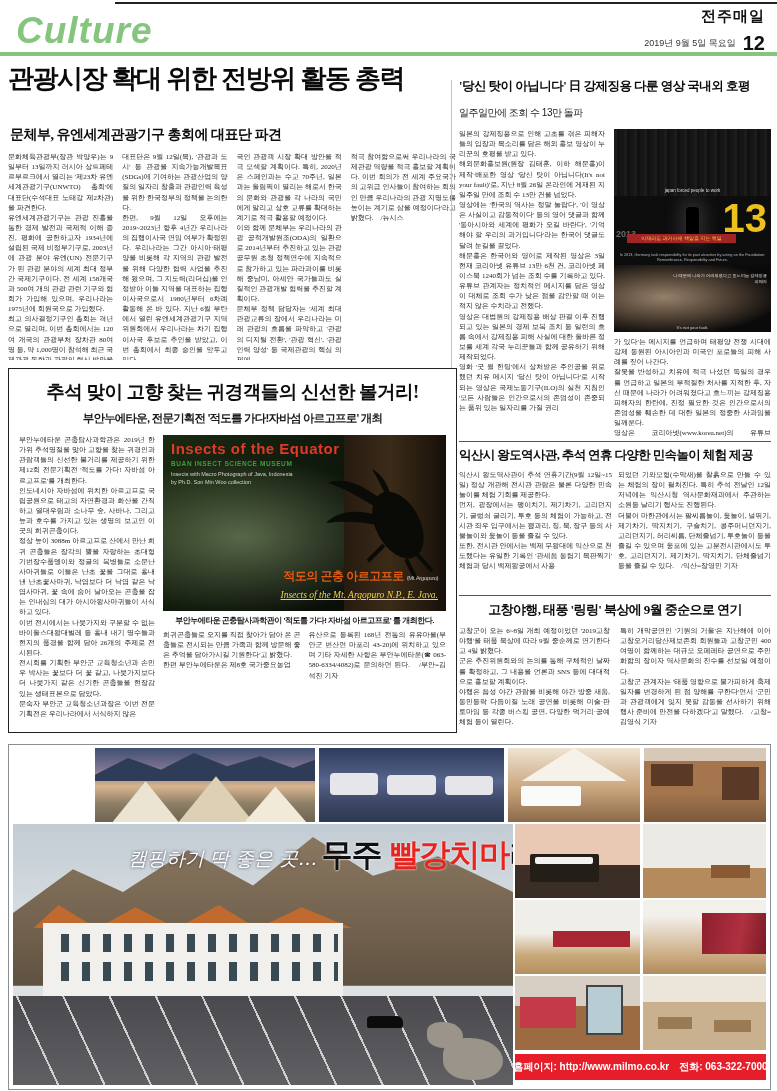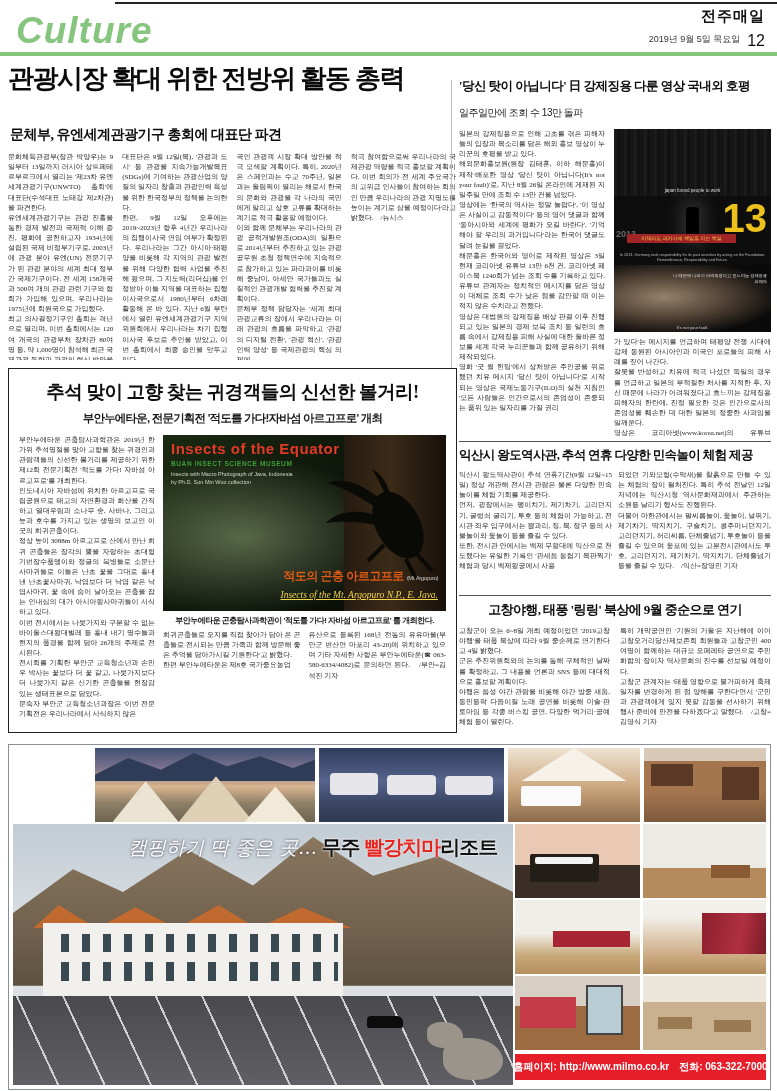--- a/index.html
+++ b/index.html
@@ -6,21 +6,21 @@
   .page{position:relative;width:777px;height:1091px;background:#fff;overflow:hidden;
         font-family:"Liberation Sans",sans-serif;color:#1a1a1a;}
   
   .m-topline{position:absolute;left:115px;right:0;top:2px;height:2px;background:#222;}
   .m-culture{position:absolute;left:16px;top:10px;font:italic 600 37px "Liberation Sans",sans-serif;
              color:#85c57e;letter-spacing:1px;}
   .m-right{position:absolute;right:12px;top:7px;text-align:right;}
   .m-paper{font-weight:bold;font-size:15px;color:#111;letter-spacing:1px;}
   .m-daterow{margin-top:7px;display:flex;align-items:flex-end;justify-content:flex-end;gap:7px;}
   .m-date{font-size:9px;color:#333;padding-bottom:3px;}
-  .m-page{font-size:16px;font-weight:normal;color:#111;line-height:1;}
+  .m-page{font-size:20px;font-weight:bold;color:#111;line-height:1;}
   .m-rule{position:absolute;left:0;right:0;top:52px;height:4px;background:#85c57e;}
   
   .bodytext{font:7px/1.45 "Liberation Serif",serif;text-align:justify;color:#1c1c1c;
             overflow:hidden;white-space:pre-line;}
   .serifhead{font-family:"Liberation Serif",serif;font-weight:bold;color:#0c0c0c;white-space:nowrap;overflow:hidden;}
   
   .t-head{position:absolute;left:8px;top:61px;width:447px;font-size:26px;font-weight:900;
           letter-spacing:-1.5px;color:#0a0a0a;white-space:nowrap;overflow:hidden;
           font-family:"Liberation Sans",sans-serif;}
   .t-sub{position:absolute;left:10px;top:126px;font-size:14px;letter-spacing:-0.5px;}
@@ -113,21 +113,21 @@
            background:#c06a30;}
   .ad-win{position:absolute;left:7%;width:58%;height:7%;
           background:repeating-linear-gradient(90deg,rgba(0,0,0,0) 0 13px,#3a4a52 13px 21px);}
   .ad-park{position:absolute;left:0;bottom:0;width:100%;height:34%;
            background:repeating-linear-gradient(65deg,rgba(0,0,0,0) 0 40px,#cfcfcf 40px 42px),
                       linear-gradient(#4a4a4e,#606064);}
   .ad-car{position:absolute;right:22%;bottom:22%;width:36px;height:12px;background:#0c0c0c;border-radius:4px 6px 2px 2px;}
   .rock{position:absolute;background:#9a948a;border-radius:40% 60% 50% 50%;}
   .ad-tagline{position:absolute;left:115px;top:10px;white-space:nowrap;}
   .ad-script{font:italic 19px "DejaVu Serif",serif;color:#fff;text-shadow:0 0 3px rgba(20,20,40,.8);}
-  .ad-brand{font-size:20px;font-weight:900;letter-spacing:-1px;}
+  .ad-brand{font-size:31px;font-weight:900;letter-spacing:-1px;}
   .b-dark{color:#101010;text-shadow:0 0 2px #fff,0 0 2px #fff;}
   .b-red{color:#e8241f;text-shadow:0 0 2px #fff;}
   .g-cell{position:absolute;overflow:hidden;}
   .g1{left:506px;top:79px;width:125px;height:74px;background:linear-gradient(180deg,#e9c9b4 0 55%,#3a2e26 55%);}
   .bed{position:absolute;left:12%;top:40%;width:55%;height:38%;background:#241e18;border-radius:2px;}
   .pillow{position:absolute;left:16%;top:44%;width:46%;height:10%;background:#f2f2f2;border-radius:2px;}
   .g2{left:634px;top:79px;width:123px;height:74px;background:linear-gradient(180deg,#eceae4 0 60%,#b58a5c 60%);}
   .table{position:absolute;left:55%;top:55%;width:32%;height:18%;background:#8a5a34;}
   .g3{left:506px;top:155px;width:125px;height:74px;background:linear-gradient(180deg,#f0eee8 0 45%,#c8a878 75%,#b4905e);}
   .redband{position:absolute;left:30%;top:42%;width:62%;height:22%;background:#a82634;}

